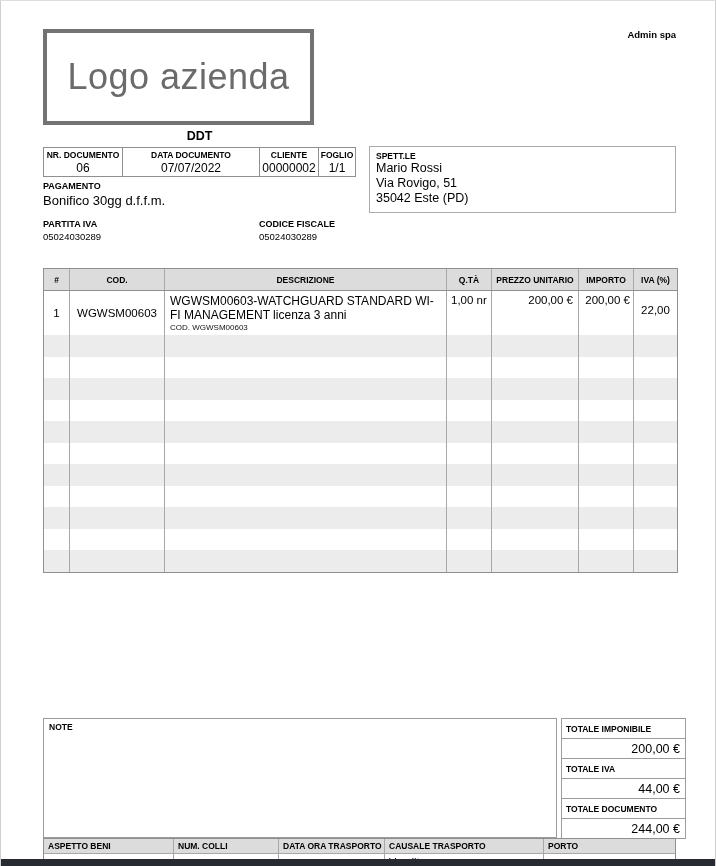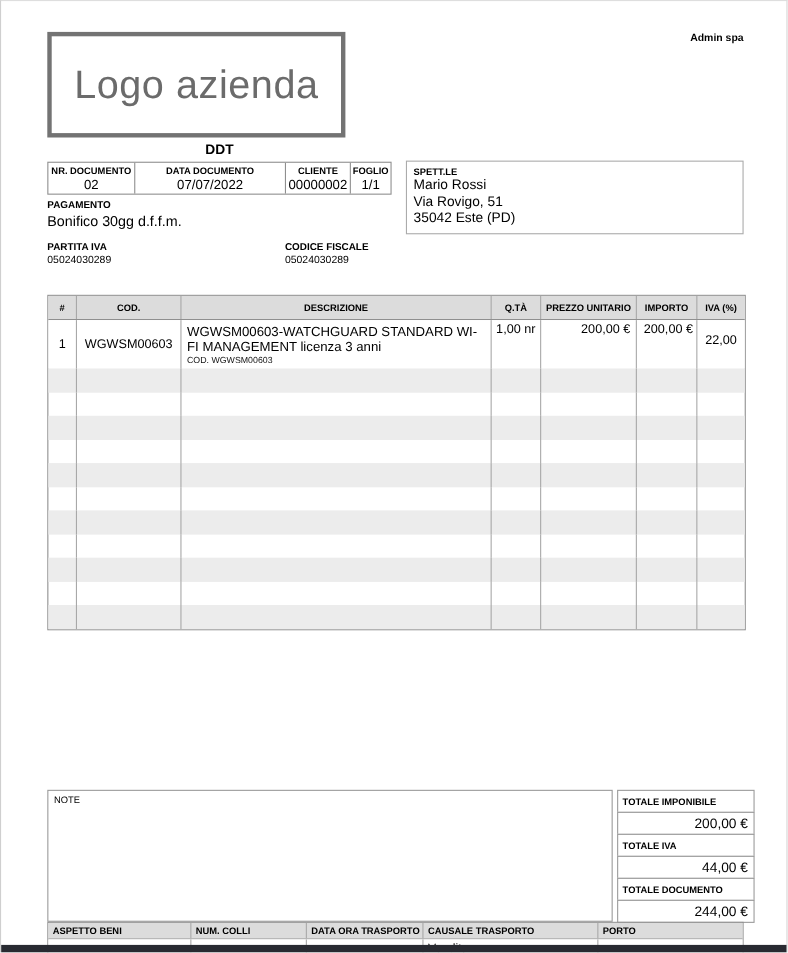--- a/index.html
+++ b/index.html
@@ -55,21 +55,21 @@
   .desc-code { font-size:8px; margin-top:1px; color:#111; }
   .item-row .c3 { padding:3px 4px; }
   .item-row .c4 { padding:3px 5px; text-align:right; }
   .item-row .c5 { padding:3px 3px; text-align:right; }
   .item-row .c6 { padding:13px 0; text-align:center; }
   .empty { height:21.5px; }
   .stripe { background:#ececec; }
 
   
   .note-box { left:42px; top:717px; width:514px; height:120px; border:1px solid #9b9b9b; padding:3px 5px; }
-  .note-box .nl { font-size:8.5px; font-weight:normal; }
+  .note-box .nl { font-size:8.5px; font-weight:bold; }
   .totals { left:560px; top:717px; width:125px; }
   .tot-cell { border:1px solid #9b9b9b; height:21px; display:flex; align-items:center; background:#fff; }
   .tot-cell + .tot-cell { margin-top:-1px; }
   .tot-label { padding-left:4px; font-size:8.5px; font-weight:bold; white-space:nowrap; }
   .tot-value { justify-content:flex-end; padding-right:5px; font-size:12.5px; }
 
   
   .footer-tbl { left:42px; top:837px; width:633px; border:1px solid #8f8f8f; }
   .frow { display:flex; width:100%;justify-content:space-between; }
   .fhead { height:15px; background:#dcdcdc; border-bottom:1px solid #a8a8a8; }
@@ -91,21 +91,21 @@
 
   <div class="abs logo-box">
     <span>Logo azienda</span>
   </div>
 
   <div class="abs ddt-title">DDT</div>
 
   <div class="abs docinfo">
     <div class="cell w0">
       <div class="lab">NR. DOCUMENTO</div>
-      <div class="val">02</div>
+      <div class="val">06</div>
     </div>
     <div class="cell w1">
       <div class="lab">DATA DOCUMENTO</div>
       <div class="val">07/07/2022</div>
     </div>
     <div class="cell w2">
       <div class="lab">CLIENTE</div>
       <div class="val">00000002</div>
     </div>
     <div class="cell">

